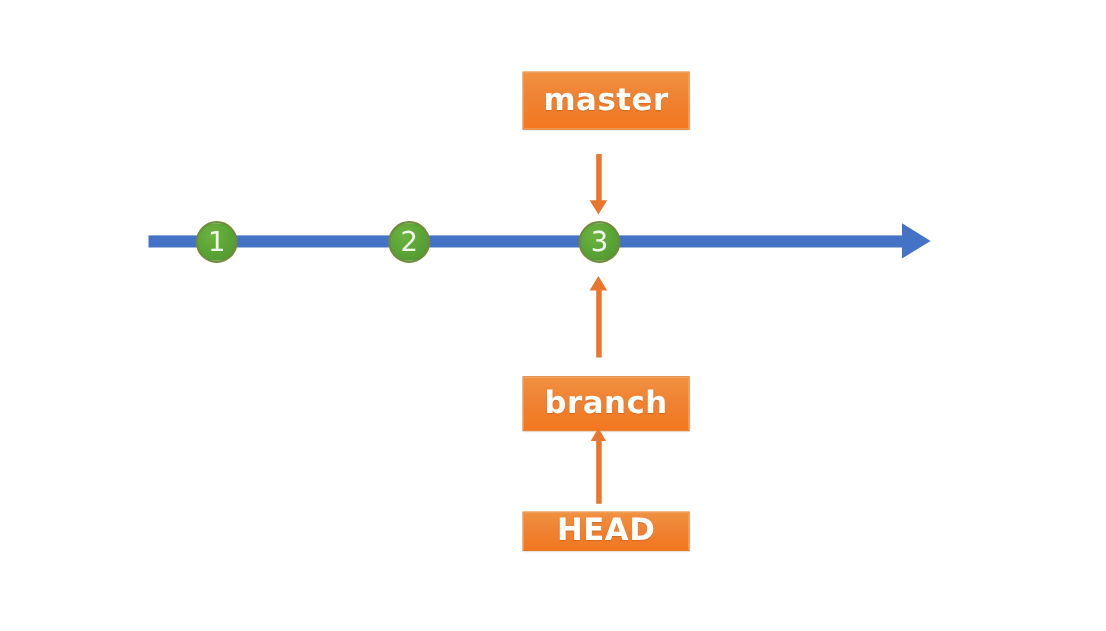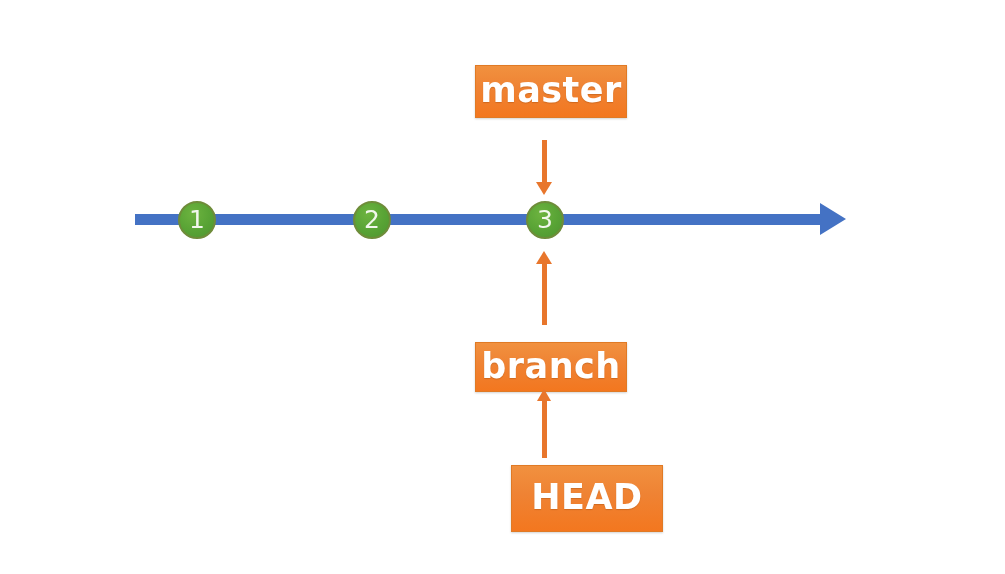--- a/index.html
+++ b/index.html
@@ -70,21 +70,21 @@
     background: linear-gradient(to bottom, #f1913f 0%, #ef8334 42%, #f3771f 100%);
     border: 1px solid #e07a25;
     display: flex;
     align-items: center;
     justify-content: center;
     box-shadow: 0 1px 2px rgba(0,0,0,0.18);
   }
   .ref-box .ref-label {
     font-family: "DejaVu Sans", sans-serif;
     color: #ffffff;
-    font-size: 35px;
+    font-size: 28px;
     line-height: 1;
     font-weight: 600;
     letter-spacing: 0.5px;
     transform: translateY(-1px);
     text-shadow: 0 1px 1px rgba(150,70,10,0.35);
   }
 
   
   .conn {
     position: absolute;
@@ -151,17 +151,17 @@
 
   <div class="ref-box" style="left:475px; top:342px; height:50px;">
     <span class="ref-label">branch</span>
   </div>
 
   <div class="conn thin">
     <div class="shaft" style="left:542px; top:400px; width:5px; height:58px;"></div>
     <div class="head-up" style="left:537px; top:389px;"></div>
   </div>
 
-  <div class="ref-box" style="left:475px; top:465px; height:67px;margin-left:36px;">
+  <div class="ref-box" style="left:475px; top:465px; height:36px;">
     <span class="ref-label">HEAD</span>
   </div>
 
 </div>
 
 </body></html>

